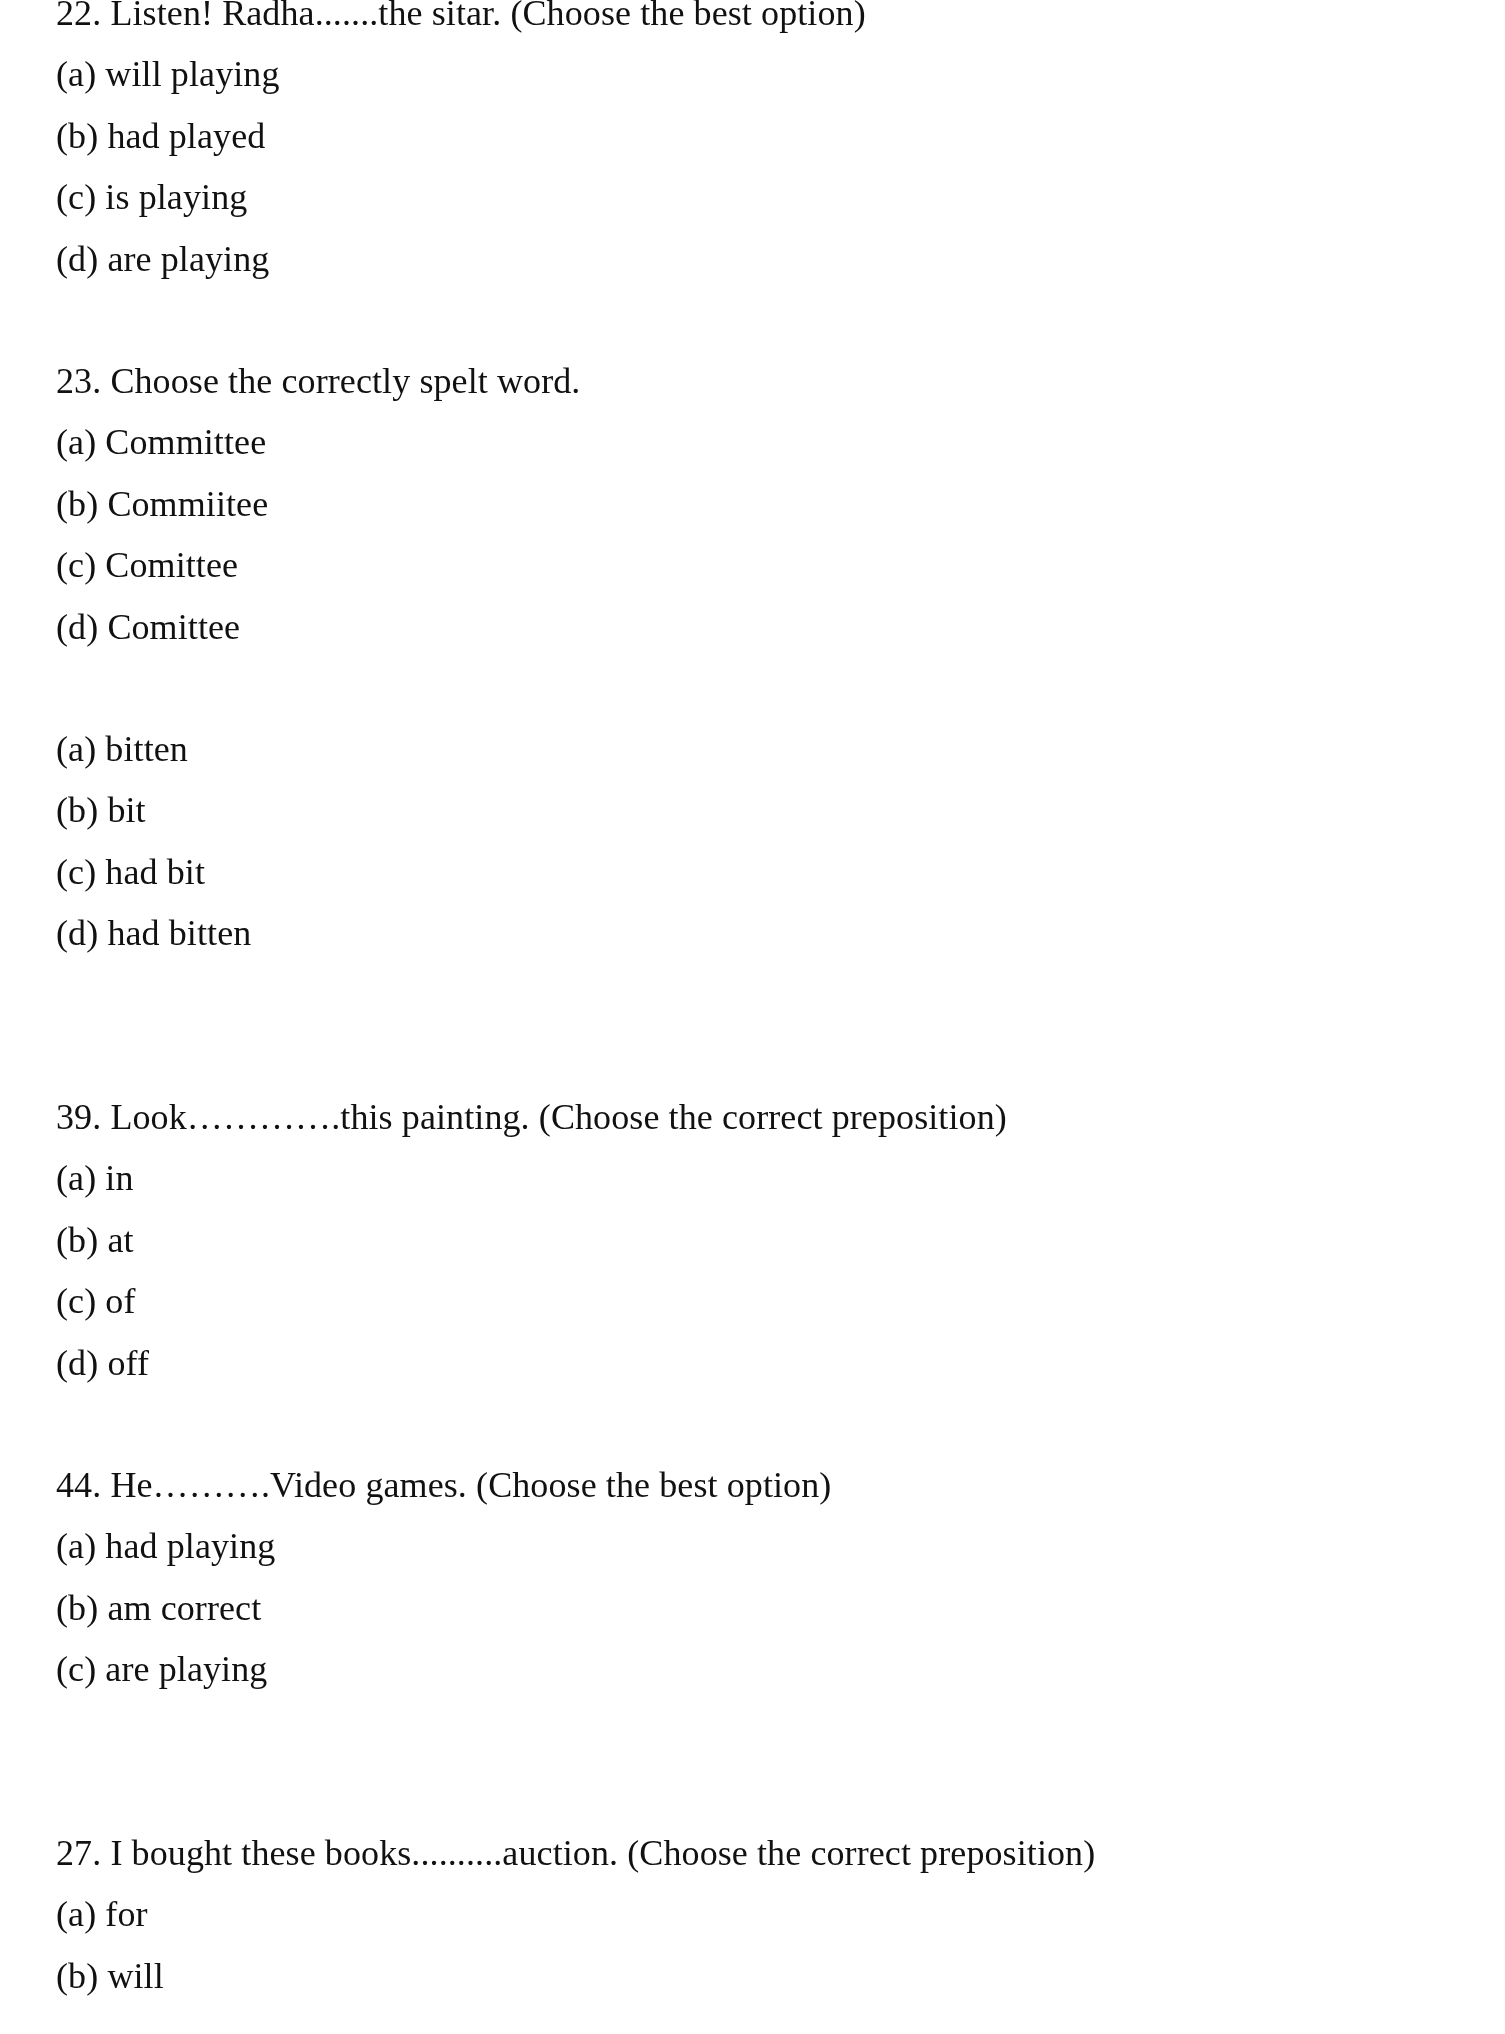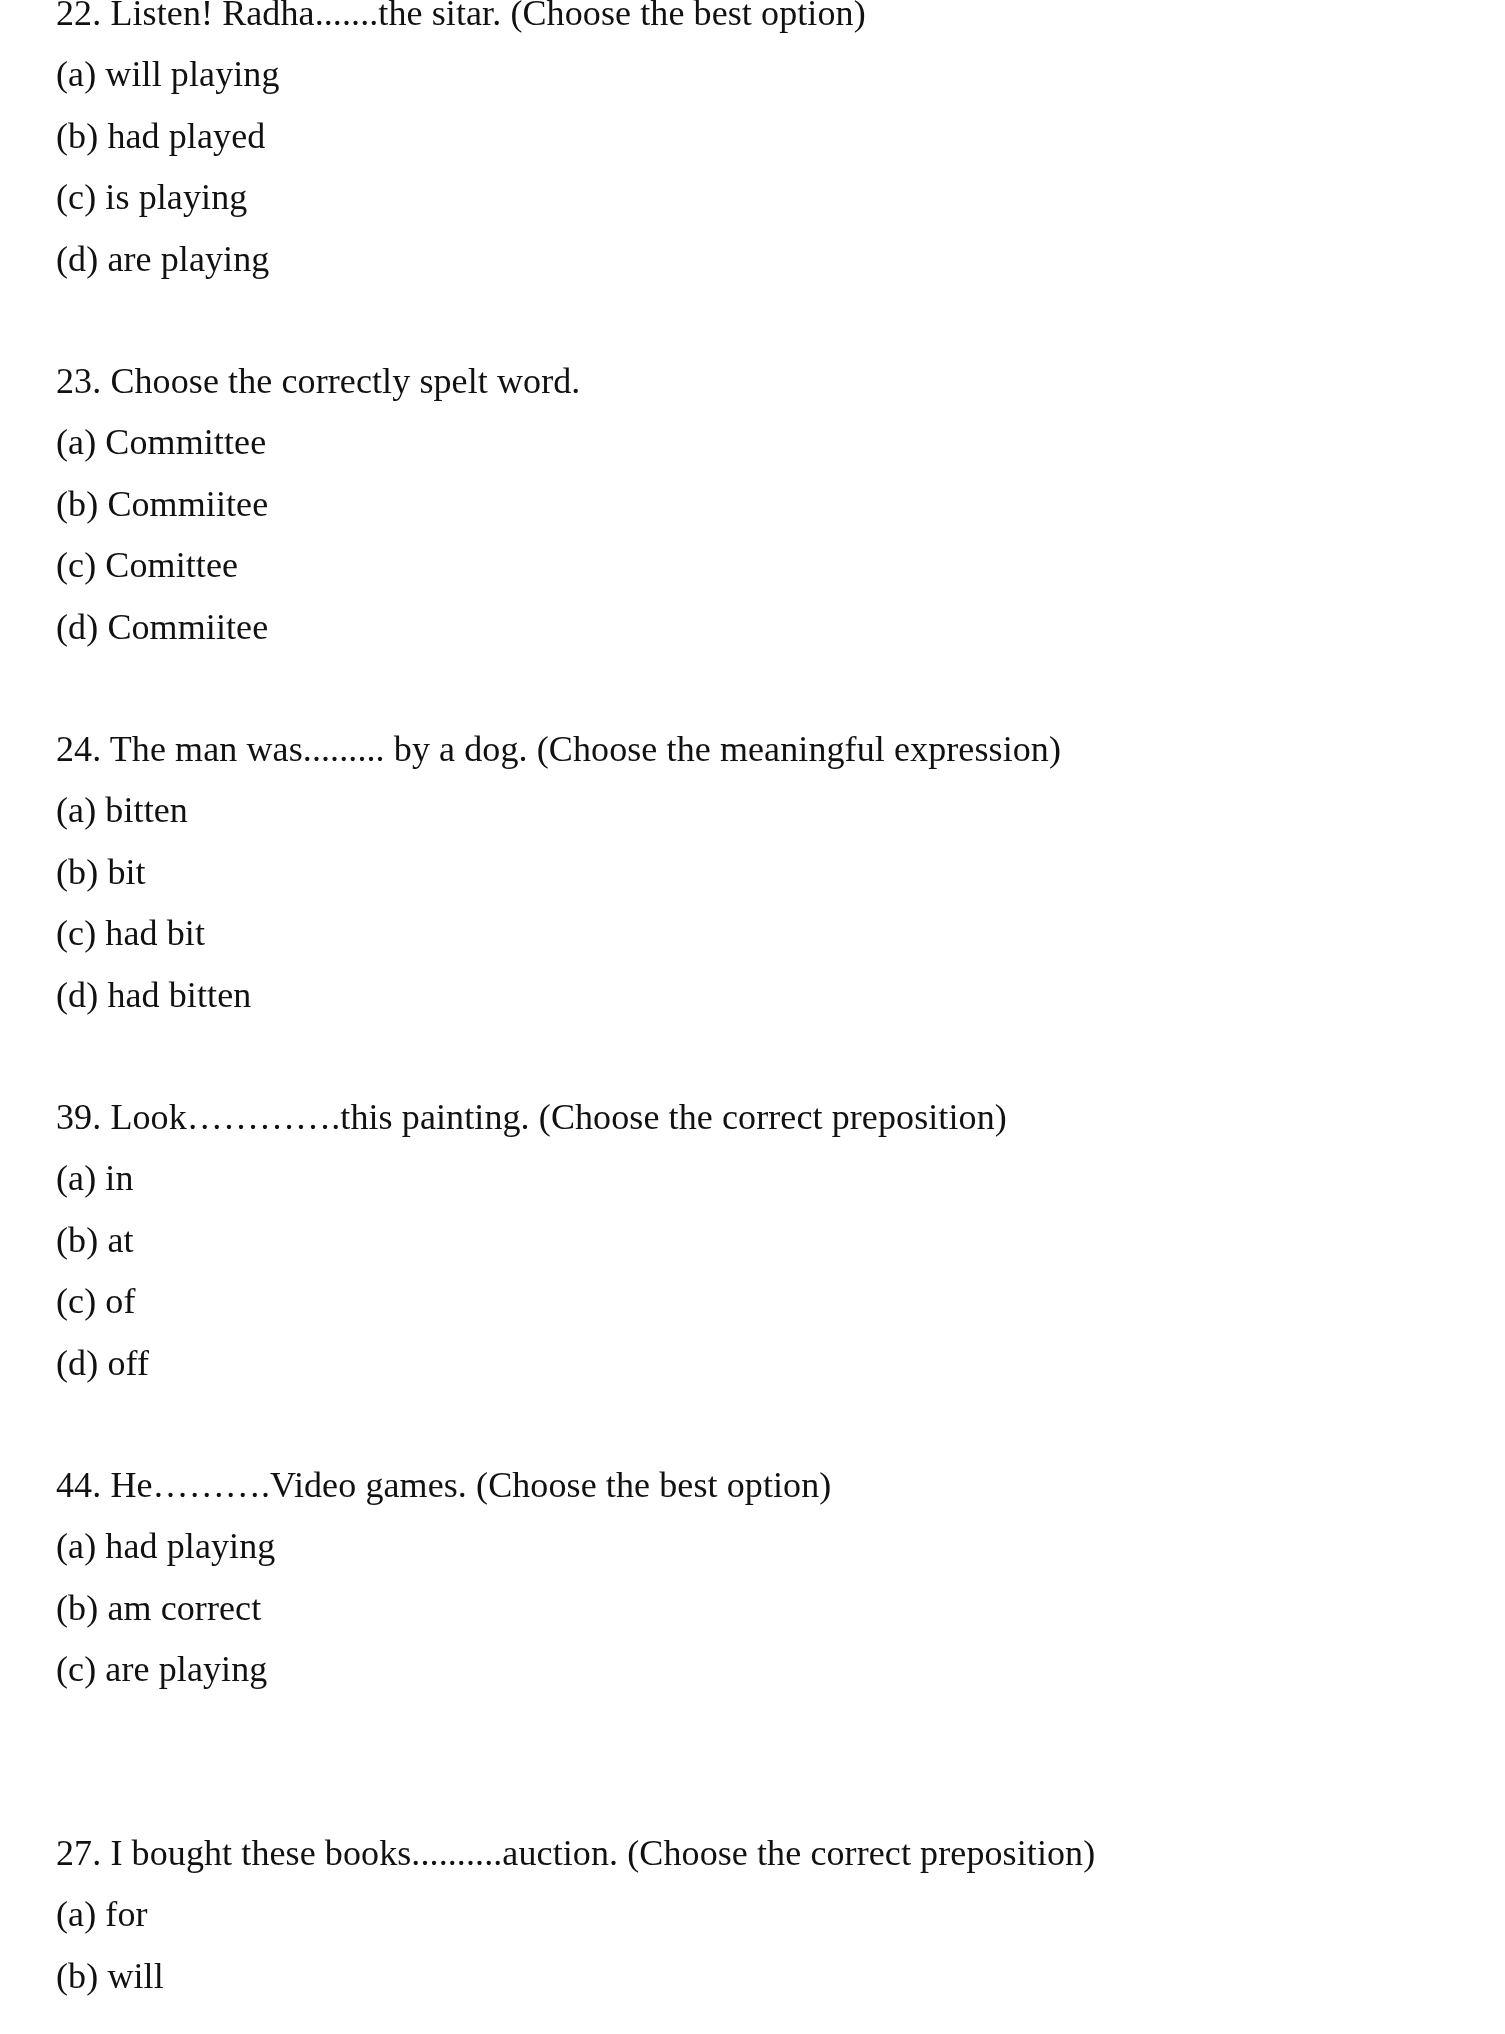--- a/index.html
+++ b/index.html
@@ -45,25 +45,24 @@
     <div class="line">(b) had played</div>
     <div class="line">(c) is playing</div>
     <div class="line">(d) are playing</div>
   </section>
 
   <section class="question">
     <div class="line">23. Choose the correctly spelt word.</div>
     <div class="line">(a) Committee</div>
     <div class="line">(b) Commiitee</div>
     <div class="line">(c) Comittee</div>
-    <div class="line">(d) Commiitee</div>
+    <div class="line">(d) Comittee</div>
   </section>
 
   <section class="question">
-    <div class="line">24. The man was......... by a dog. (Choose the meaningful expression)</div>
     <div class="line">(a) bitten</div>
     <div class="line">(b) bit</div>
     <div class="line">(c) had bit</div>
     <div class="line">(d) had bitten</div>
   </section>
 
   <section class="question">
     <div class="line">39. Look………….this painting. (Choose the correct preposition)</div>
     <div class="line">(a) in</div>
     <div class="line">(b) at</div>

